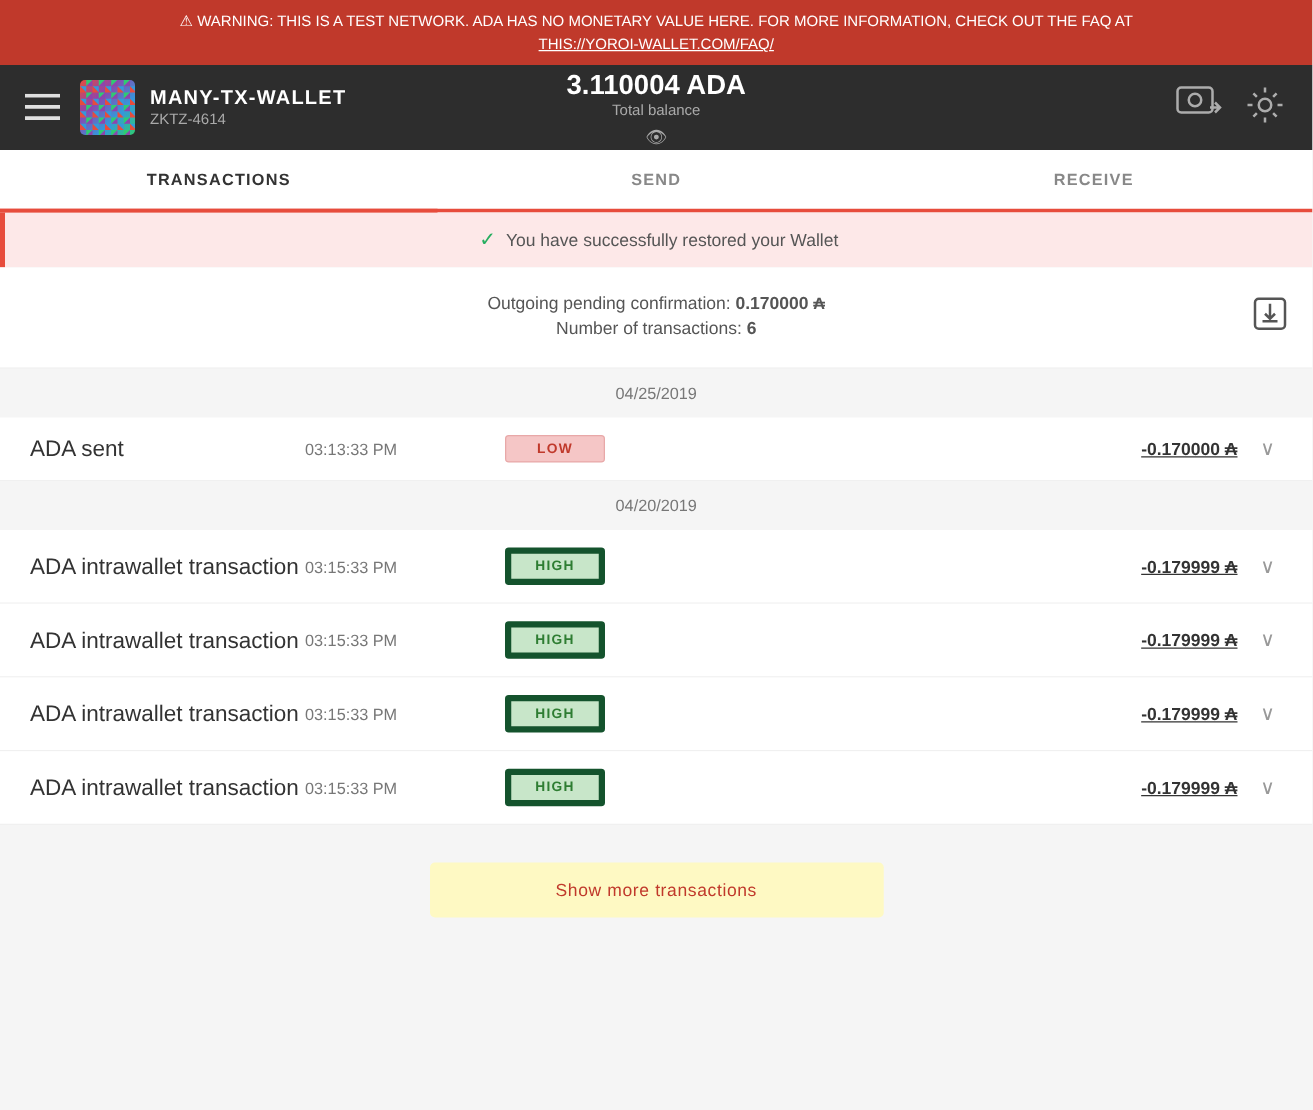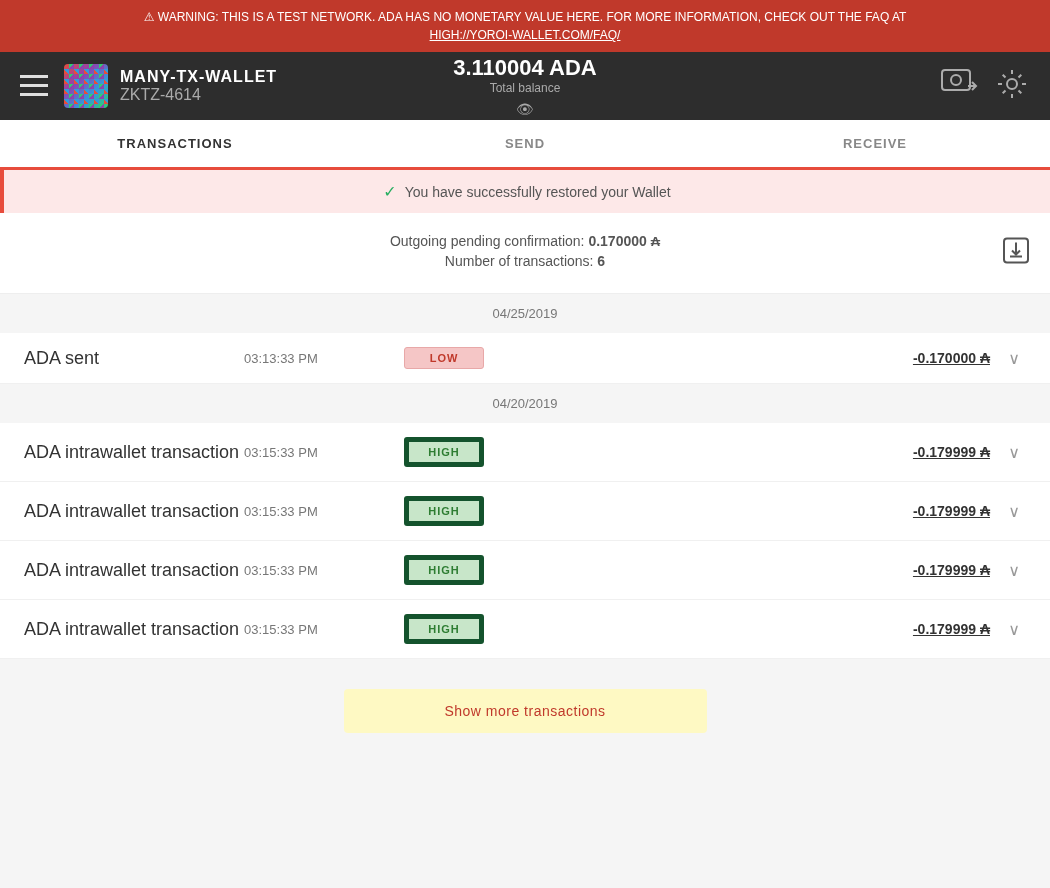--- a/index.html
+++ b/index.html
@@ -68,21 +68,21 @@
       background-size: 10px 10px;
       background-position: 0 0, 0 5px, 5px -5px, -5px 0px;
     }
     .wallet-info { color: white; }
     .wallet-name {
       font-size: 16px;
       font-weight: bold;
       letter-spacing: 1px;
     }
     .wallet-id {
-      font-size: 16px;
+      font-size: 12px;
       color: #aaa;
     }
 
     .header-center {
       text-align: center;
       flex: 1;
     }
     .balance-amount {
       font-size: 22px;
       font-weight: bold;
@@ -267,21 +267,21 @@
       letter-spacing: 0.5px;
     }
   </style>
 </head>
 <body>
 
 <div class="warning-banner">
   <span>⚠</span>
   <span>WARNING: THIS IS A TEST NETWORK. ADA HAS NO MONETARY VALUE HERE. FOR MORE INFORMATION, CHECK OUT THE FAQ AT</span>
   <br>
-  <a>HIGH://YOROI-WALLET.COM/FAQ/</a>
+  <a>THIS://YOROI-WALLET.COM/FAQ/</a>
 </div>
 
 <div class="header">
   <div class="header-left">
     <div class="hamburger-icon">
       <svg width="28" height="22" viewBox="0 0 28 22" fill="none">
         <rect y="0" width="28" height="3" fill="#fff" opacity="0.85"></rect>
         <rect y="9" width="28" height="3" fill="#fff" opacity="0.85"></rect>
         <rect y="18" width="28" height="3" fill="#fff" opacity="0.85"></rect>
       </svg>

